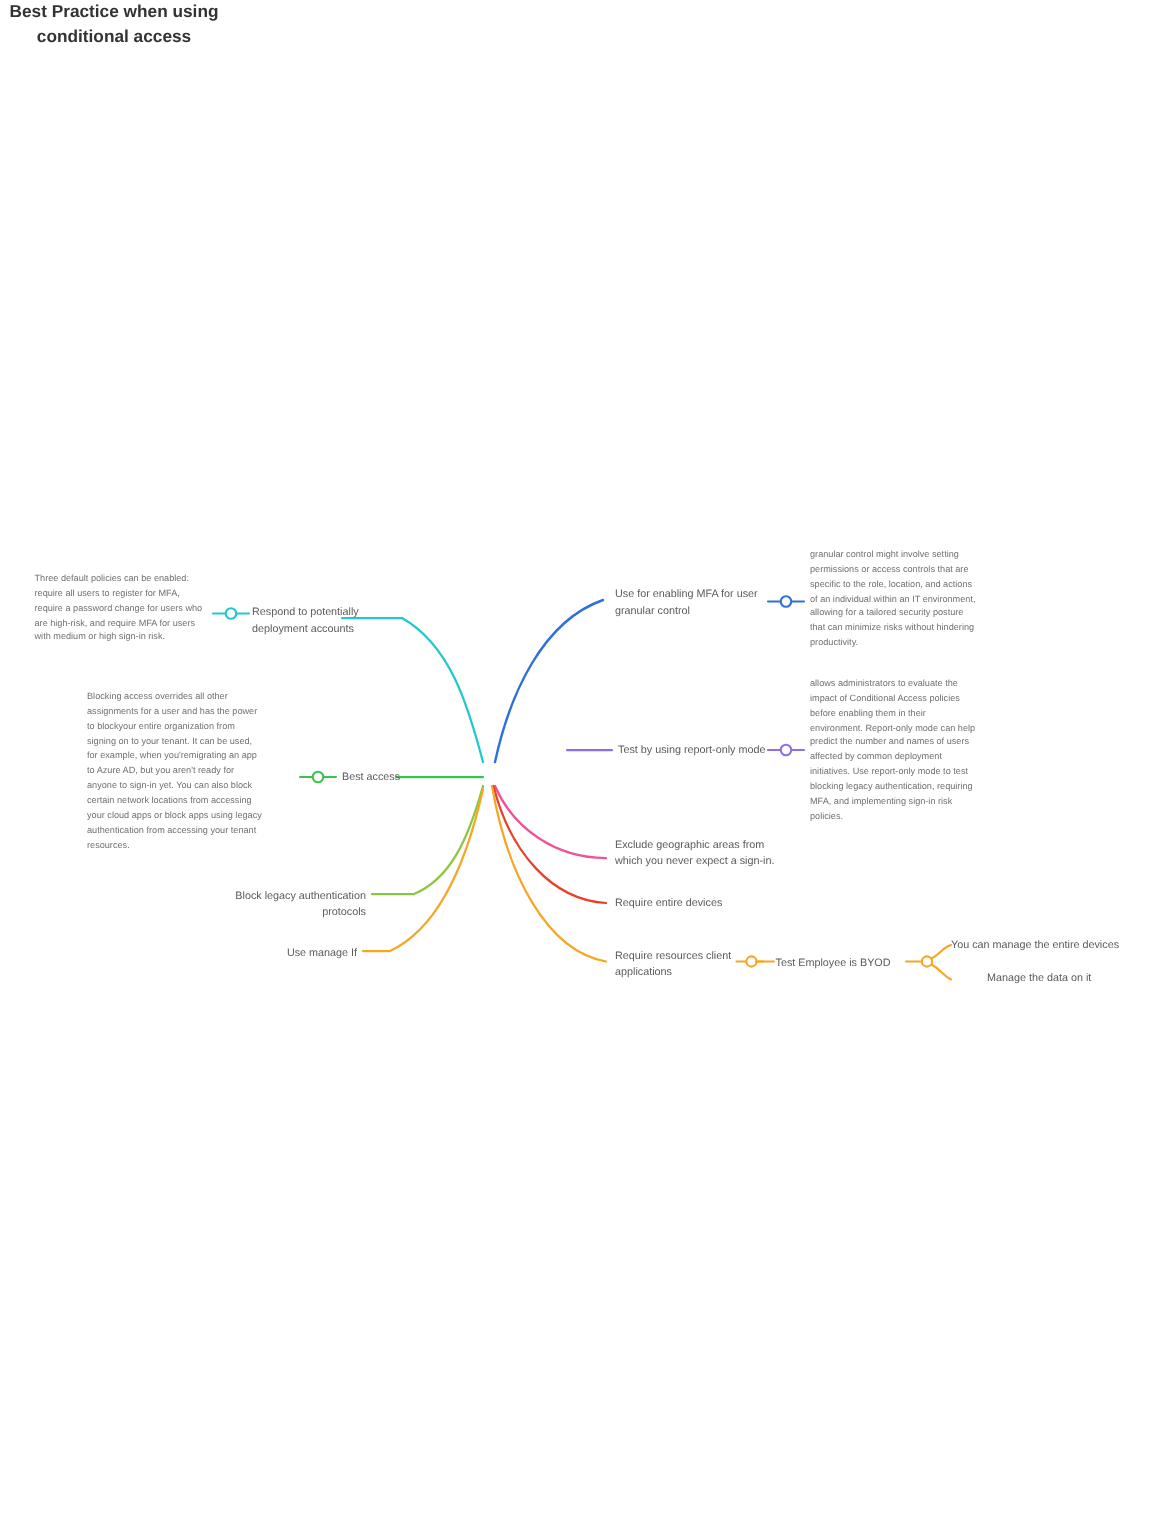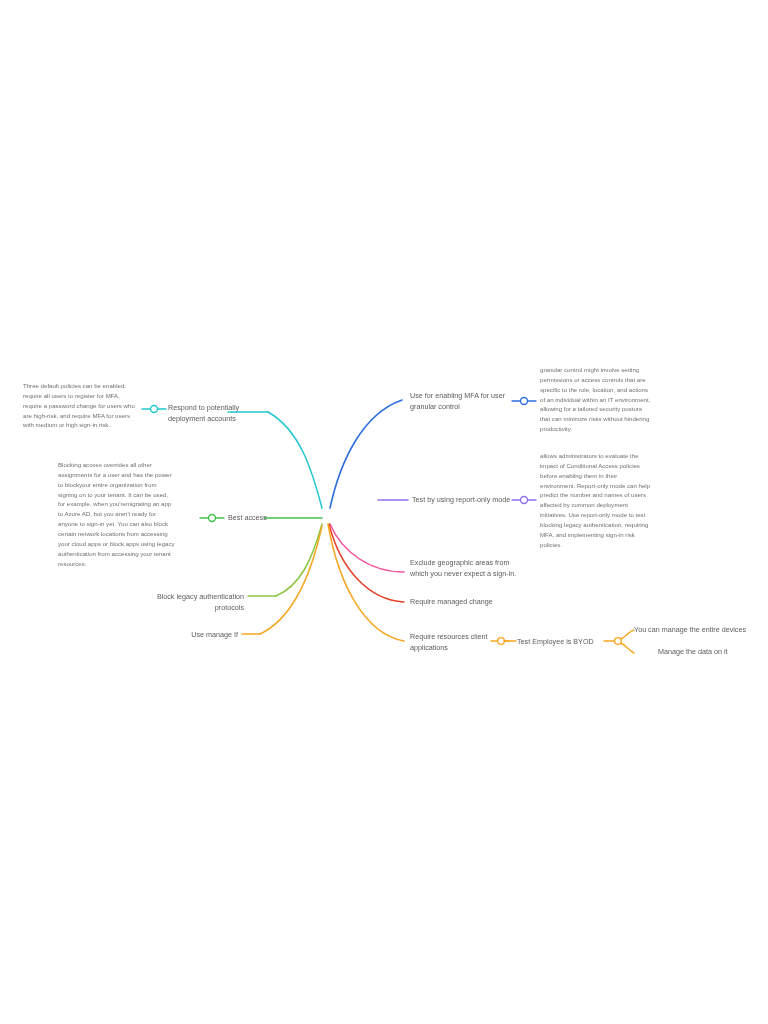--- a/index.html
+++ b/index.html
@@ -78,20 +78,23 @@
     <circle cx="524" cy="401" r="3.5" fill="#ffffff" stroke="#2f6fdb" stroke-width="1.4"></circle>
     <line x1="528" y1="401" x2="536" y2="401" stroke="#2f6fdb" stroke-width="1.4" stroke-linecap="round"></line>
 
     <line x1="512" y1="500" x2="520" y2="500" stroke="#8e6fe8" stroke-width="1.4" stroke-linecap="round"></line>
     <circle cx="524" cy="500" r="3.5" fill="#ffffff" stroke="#8e6fe8" stroke-width="1.4"></circle>
     <line x1="528" y1="500" x2="536" y2="500" stroke="#8e6fe8" stroke-width="1.4" stroke-linecap="round"></line>
 
     <line x1="404" y1="572" x2="404" y2="572" stroke="#f0529a" stroke-width="1.5"></line>
   </svg>
 
+  <div class="center-node">
+    <span>Best Practice when using conditional access</span>
+  </div>
 
   <div class="label r" style="left:168px;top:403px;width:86px;">
     <span>Respond to potentially deployment accounts</span>
   </div>
 
   <div class="note l" style="left:23px;top:381px;width:112px;">
     <span>Three default policies can be enabled: require all users to register for MFA, require a password change for users who are high-risk, and require MFA for users with medium or high sign-in risk.</span>
   </div>
 
   <div class="label r" style="left:228px;top:513px;width:70px;">
@@ -124,21 +127,21 @@
 
   <div class="note r" style="left:540px;top:451px;width:112px;">
     <span>allows administrators to evaluate the impact of Conditional Access policies before enabling them in their environment. Report-only mode can help predict the number and names of users affected by common deployment initiatives. Use report-only mode to test blocking legacy authentication, requiring MFA, and implementing sign-in risk policies.</span>
   </div>
 
   <div class="label r" style="left:410px;top:558px;width:108px;">
     <span>Exclude geographic areas from which you never expect a sign-in.</span>
   </div>
 
   <div class="label r" style="left:410px;top:597px;width:108px;">
-    <span>Require managed change</span>
+    <span>Require entire devices</span>
   </div>
 
   <div class="label r" style="left:410px;top:632px;width:82px;">
     <span>Require resources client applications</span>
   </div>
 
   <div class="label r" style="left:517px;top:637px;width:92px;">
     <span>Test Employee is BYOD</span>
   </div>
 

